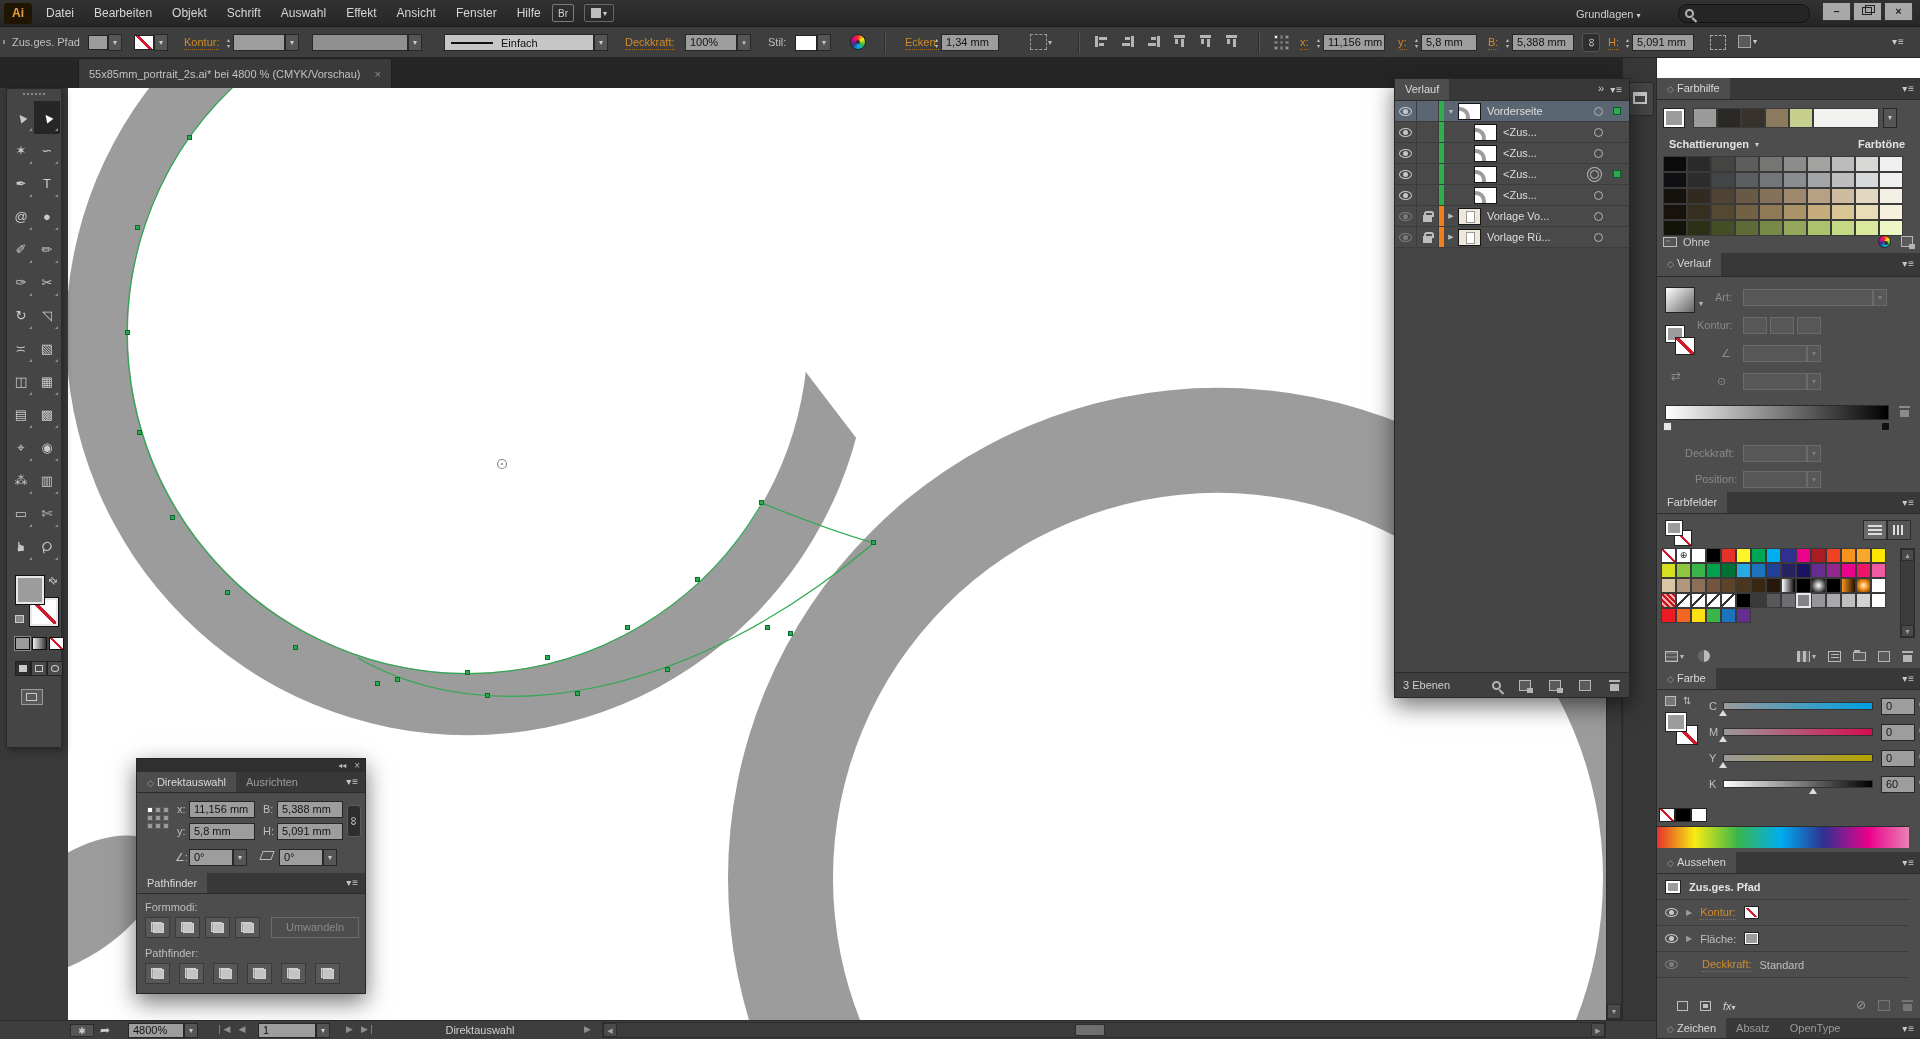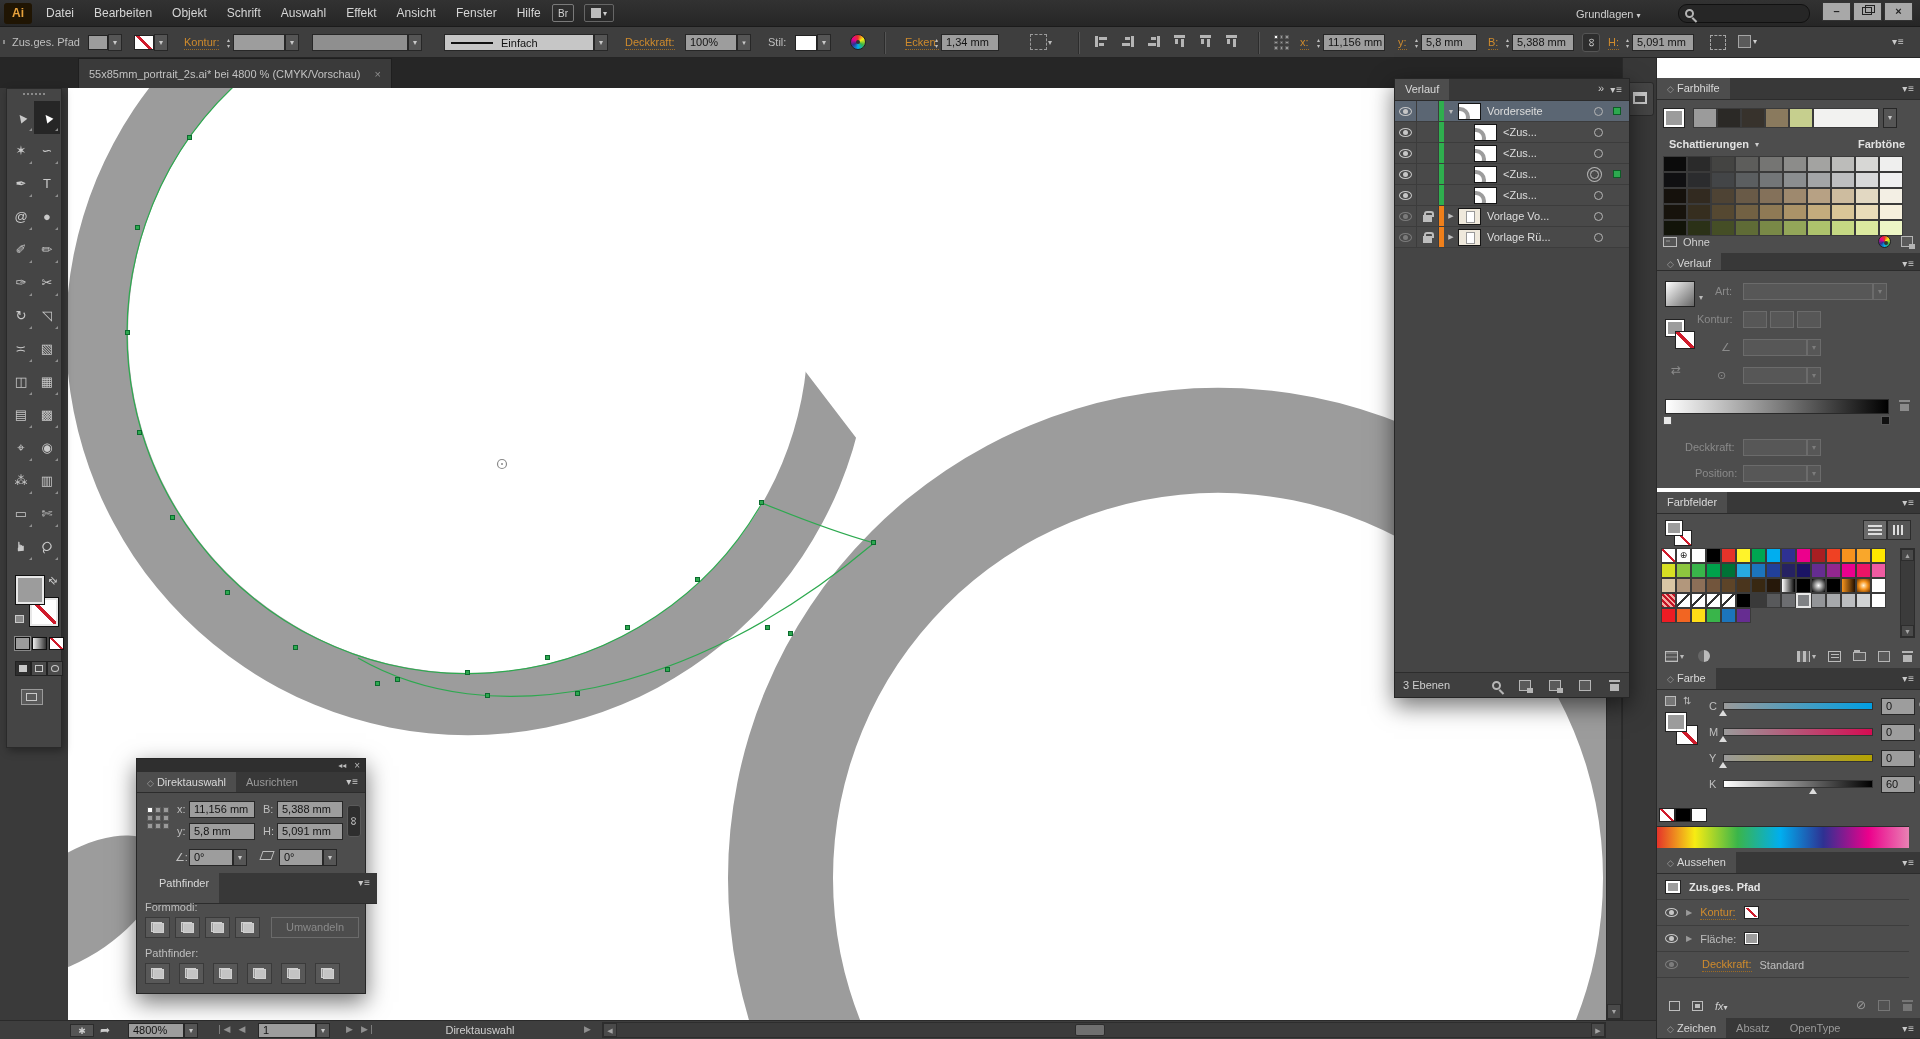--- a/index.html
+++ b/index.html
@@ -444,21 +444,21 @@
     <div class="abs row" style="left:52px;top:90px">
         <span class="fld" style="width:44px">0°</span>
         <span class="ddl"></span>
       </div>
     <span class="abs" style="left:124px;top:92px;width:12px;height:9px;border:1px solid #bbb;transform:skewX(-20deg);display:inline-block"></span>
     <div class="abs row" style="left:142px;top:90px">
         <span class="fld" style="width:44px">0°</span>
         <span class="ddl"></span>
       </div>
 
-    <div class="abs ptabbar" style="left:12px;top:114px;width:228px;height:31px">
+    <div class="abs ptabbar" style="left:0;top:114px;width:228px;height:21px">
       <span class="ptab">Pathfinder</span>
       <span class="menuicon" style="margin-left:auto;padding:4px 6px 0 0"></span>
     </div>
     <span class="abs lab" style="left:8px;top:142px">Formmodi:</span>
     <div class="abs row" style="left:8px;top:158px;gap:5px">
       <span class="pfb">
           <span class="pfi"></span>
         </span>
       <span class="pfb">
           <span class="pfi"></span>
@@ -690,21 +690,21 @@
             <span>Ohne</span>
           </div>
         <div class="abs row" style="right:8px;bottom:5px;gap:10px">
             <span class="wheel" style="width:13px;height:13px"></span>
             <span class="nl2"></span>
           </div>
       </div>
     </div>
 
     <div class="abs" style="left:0;top:195px;width:264px;height:239px">
-      <div class="ptabbar" style="height:18px">
+      <div class="ptabbar" style="height:24px">
           <span class="ptab"><span class="dia">◇</span><span>Verlauf</span></span>
           <span class="menuicon" style="margin-left:auto;padding:5px 6px 0 0"></span>
         </div>
       <div class="pbody" style="height:217px;position:relative">
         <span class="abs" style="left:8px;top:10px;width:30px;height:26px;border:1px solid #222;background:linear-gradient(135deg,#fff,#666)"></span>
         <span class="abs" style="left:42px;top:22px;font-size:8px;color:#bbb">▾</span>
         <span class="abs sw" style="left:8px;top:48px;width:20px;height:18px;box-shadow:inset 0 0 0 2px #fff"></span>
         <span class="abs sw sw-nonefill" style="left:18px;top:60px;width:20px;height:18px"></span>
         <span class="abs dlab" style="left:14px;top:92px;font-size:12px">⇄</span>
         <span class="abs dlab" style="left:58px;top:14px">Art:</span>
@@ -922,21 +922,21 @@
           <span style="color:#9a9a9a;font-size:8px">▶</span>
           <span class="lab">Fläche:</span>
           <span class="sw" style="width:15px;height:13px;box-shadow:inset 0 0 0 1px #fff"></span>
         </div>
         <div class="abs row" style="left:0;top:78px;width:252px;height:26px;border-bottom:1px solid #3d3d3d;padding:0 8px;gap:8px">
           <span class="eye dim"></span>
           <span style="width:8px"></span>
           <span class="olab">Deckkraft:</span>
           <span class="lab">Standard</span>
         </div>
-        <div class="abs row" style="left:12px;bottom:6px;gap:12px">
+        <div class="abs row" style="left:20px;bottom:6px;gap:12px">
           <span class="sqo"></span>
           <span class="sqf"></span>
           <span style="color:#cfcfcf;font-style:italic"><span>fx</span><span style="font-size:8px">▾</span></span>
         </div>
         <div class="abs row" style="right:8px;bottom:6px;gap:12px">
           <span style="color:#9a9a9a;font-size:12px">⊘</span>
           <span class="nl dim"></span>
           <span class="tr dim"></span>
         </div>
       </div>

